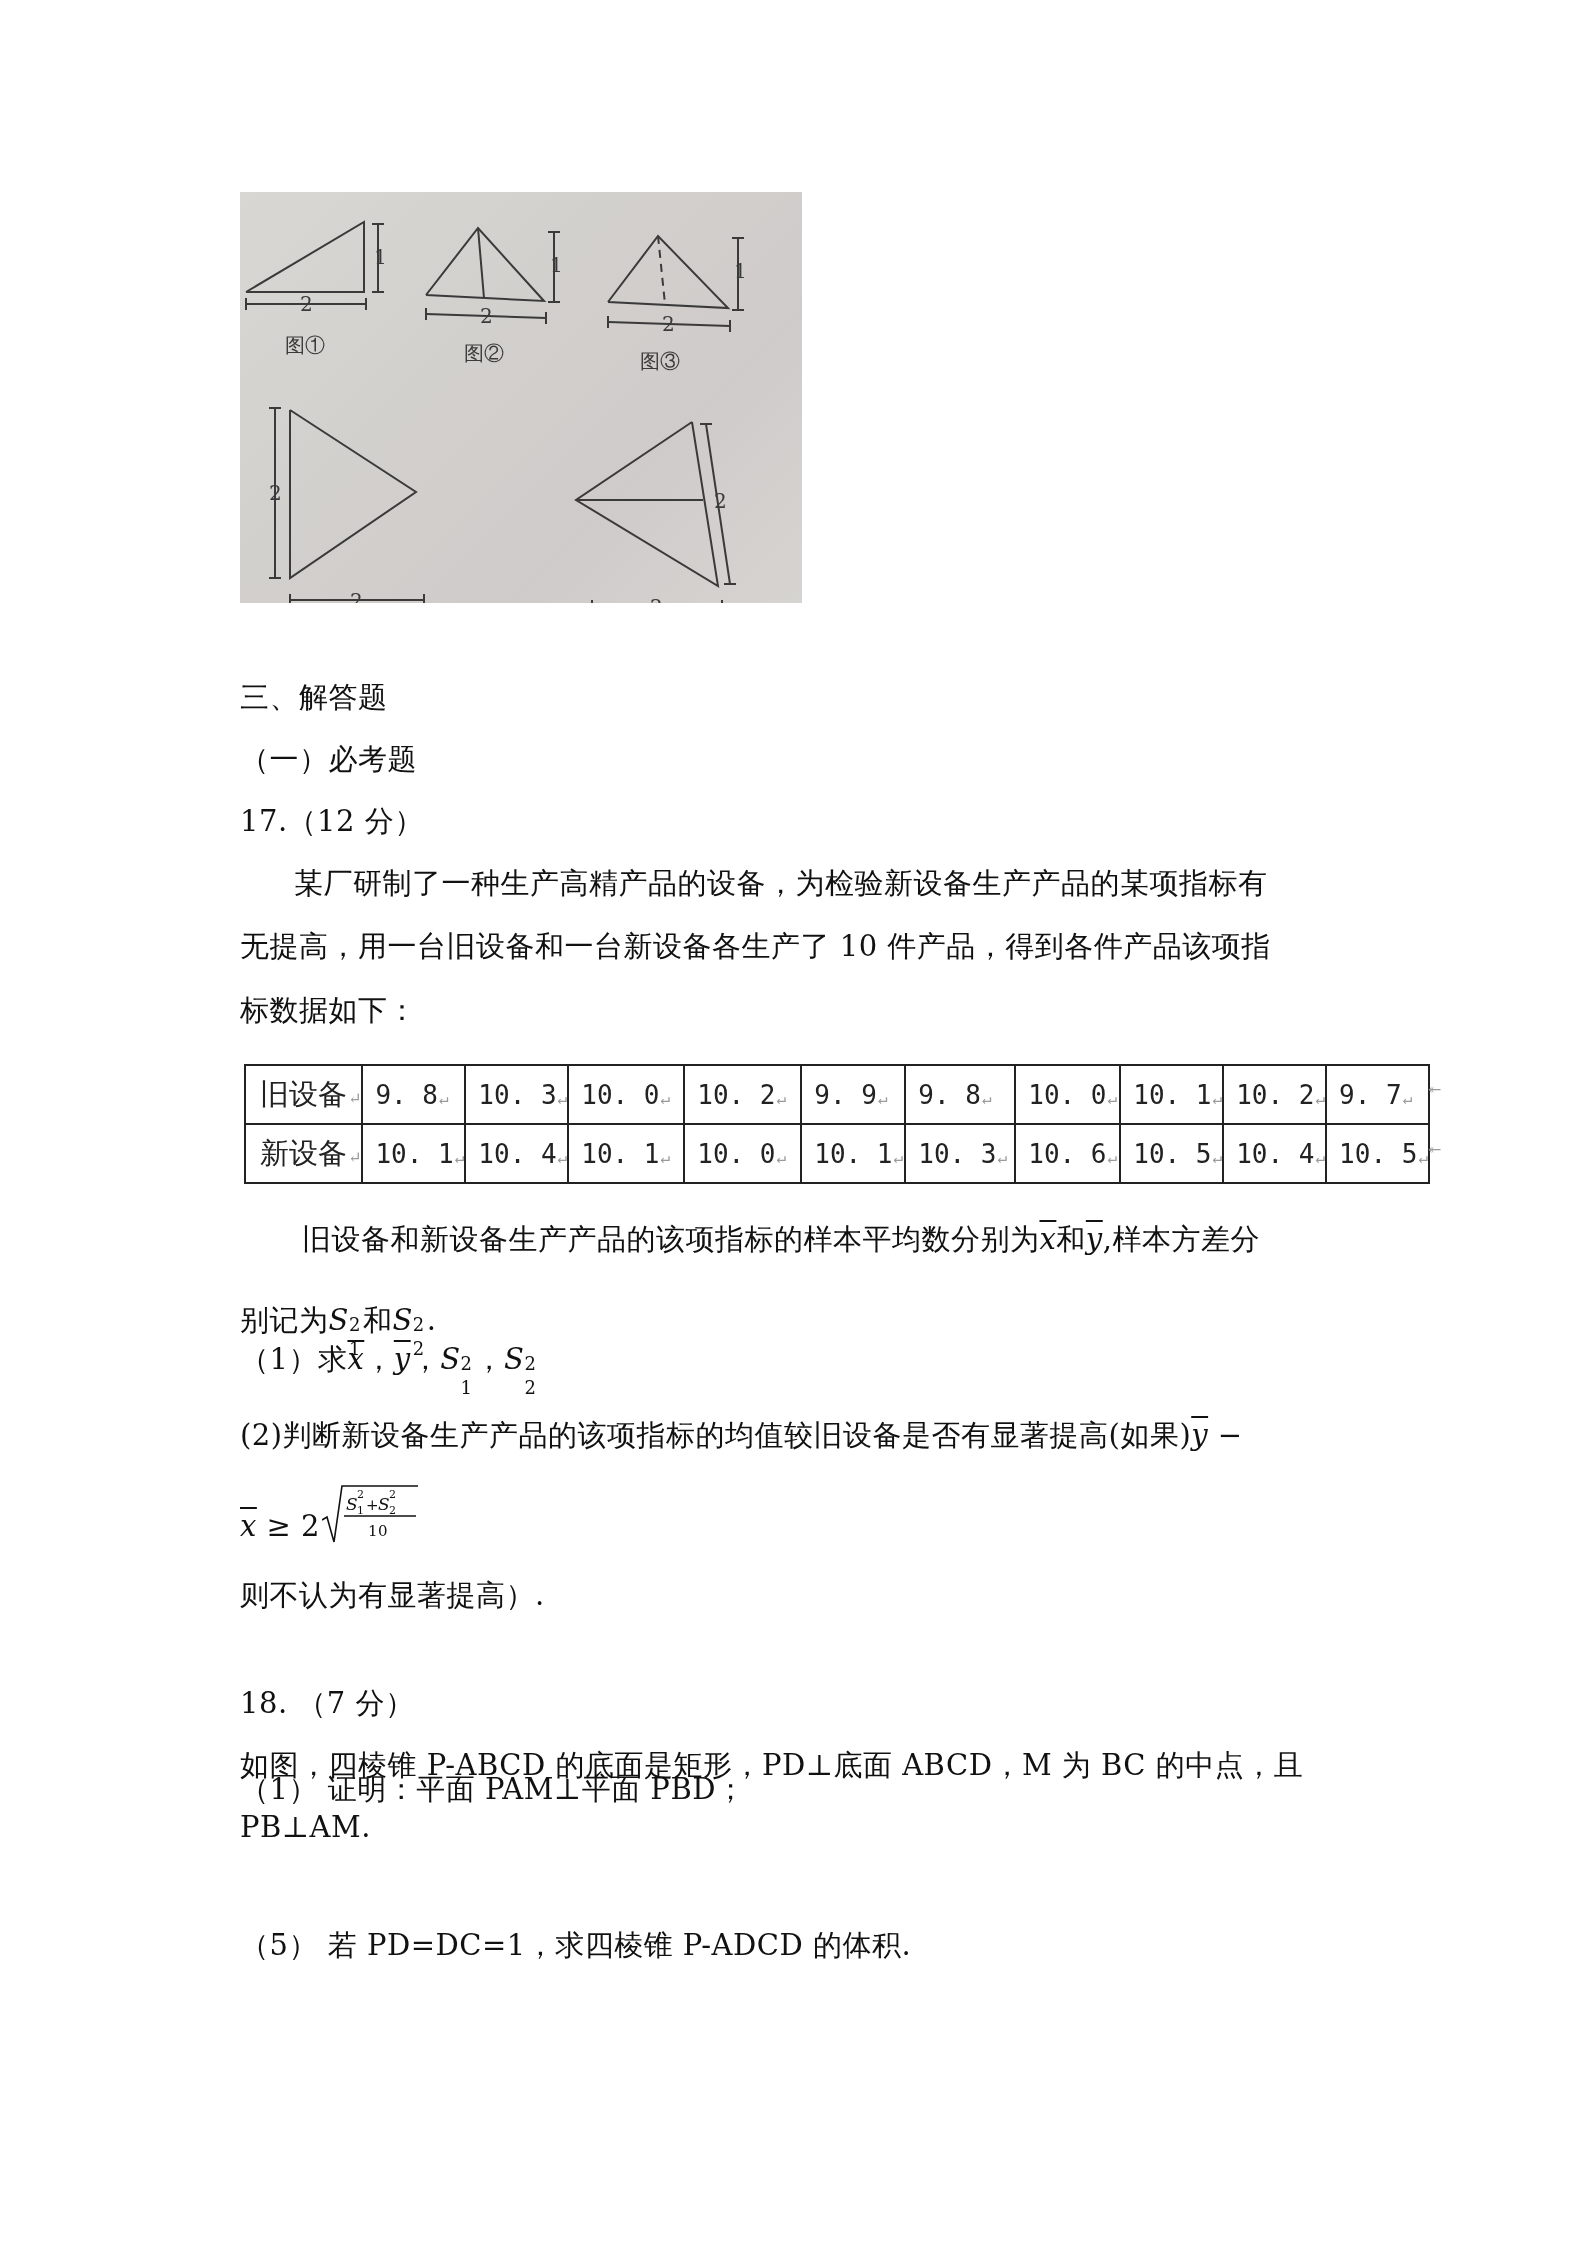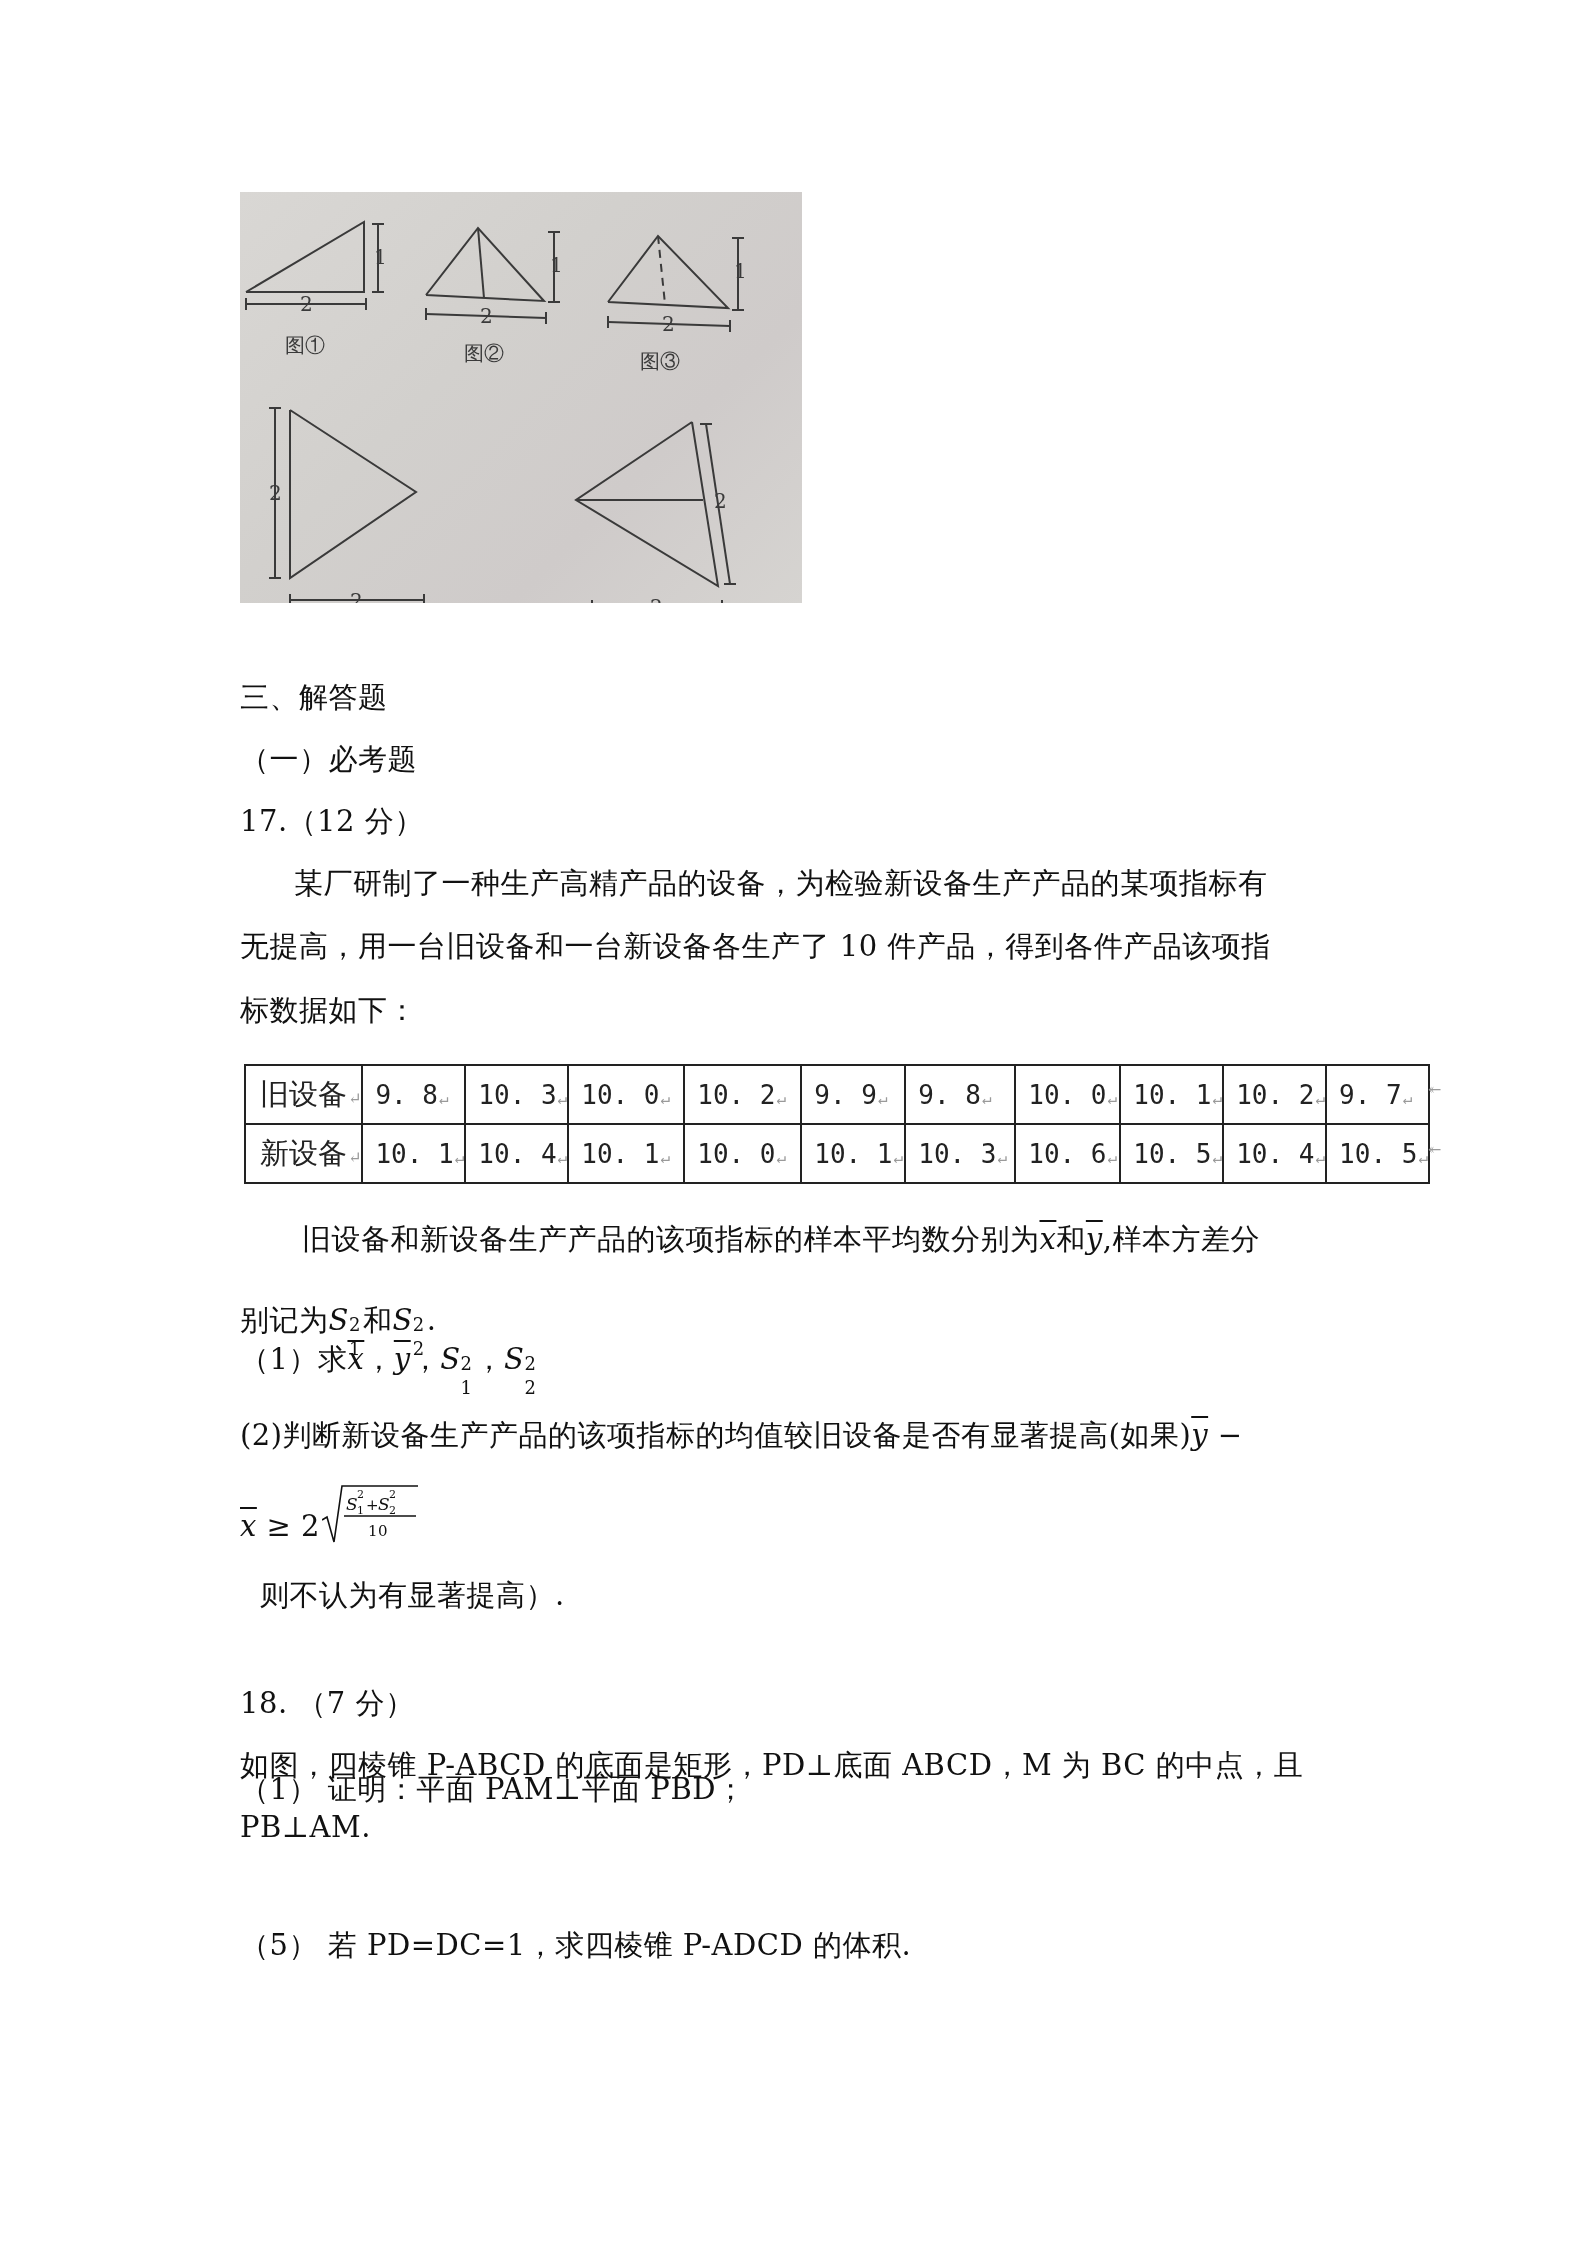--- a/index.html
+++ b/index.html
@@ -171,19 +171,19 @@
       <text x="35" y="14" font-family="DejaVu Serif, serif" font-size="11" fill="#111">2</text>
       <text x="35" y="30" font-family="DejaVu Serif, serif" font-size="11" fill="#111">1</text>
       <text x="44" y="26" font-family="DejaVu Serif, serif" font-size="15" fill="#111">+</text>
       <text x="56" y="26" font-family="DejaVu Serif, serif" font-style="italic" font-size="17" fill="#111">S</text>
       <text x="67" y="14" font-family="DejaVu Serif, serif" font-size="11" fill="#111">2</text>
       <text x="67" y="30" font-family="DejaVu Serif, serif" font-size="11" fill="#111">2</text>
       <text x="46" y="52" font-family="DejaVu Serif, serif" font-size="15" fill="#111">10</text>
     </svg>
   </span>
 </div>
-<div class="line" style="top:1578px;margin-left:20px;">则不认为有显著提高）.</div>
+<div class="line" style="top:1578px;">则不认为有显著提高）.</div>
 
 <div class="line" style="top:1686px;">18. （7 分）</div>
 <div class="line" style="top:1748px;">如图，四棱锥 P-ABCD 的底面是矩形，PD⊥底面 ABCD，M 为 BC 的中点，且</div>
 <div class="line" style="top:1810px;">PB⊥AM.</div>
 <div class="line" style="top:1772px;">（1）  证明：平面 PAM⊥平面 PBD；</div>
 <div class="line" style="top:1928px;">（5）  若 PD=DC=1，求四棱锥 P-ADCD 的体积.</div>
 
 </body></html>

